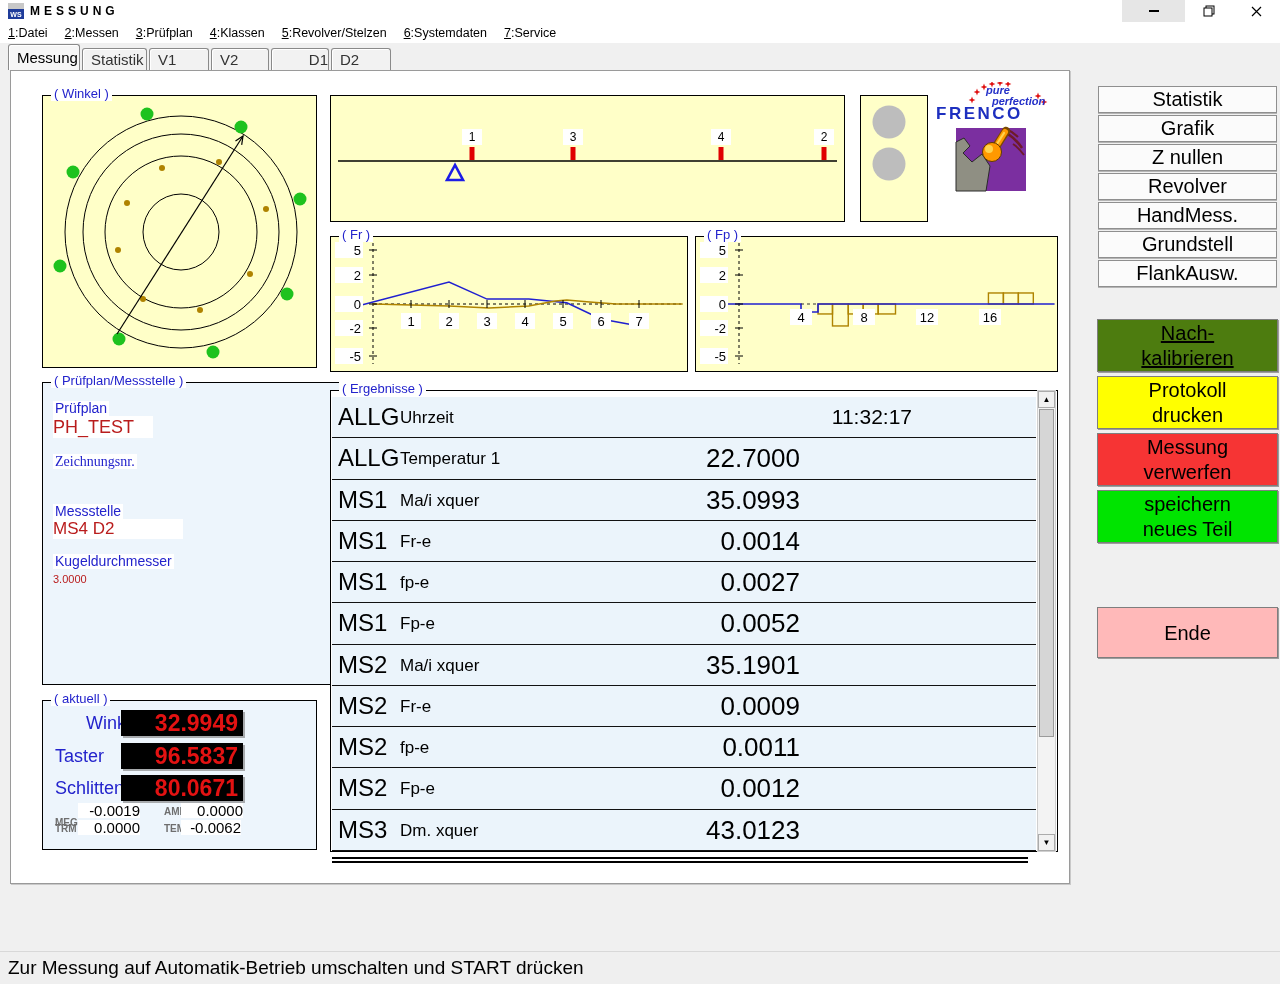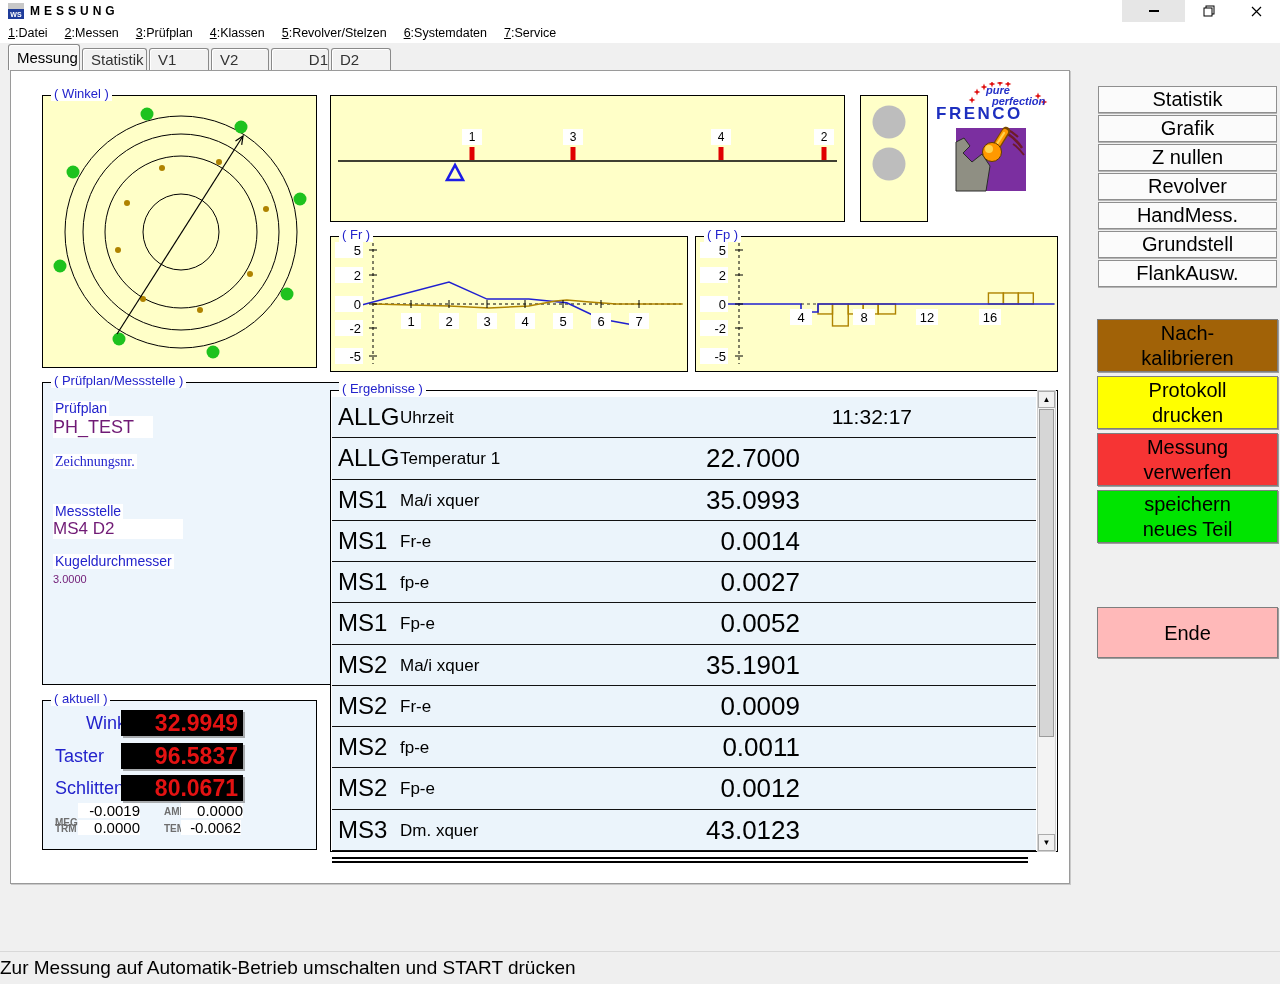--- a/index.html
+++ b/index.html
@@ -15,42 +15,42 @@
   
   #tabs{left:8px;top:44px;height:26px;display:flex;align-items:flex-end}
   .tab{box-sizing:border-box;height:22px;margin-right:2px;background:#F2F2F2;border:1px solid #8A8A8A;border-bottom:none;border-radius:3px 3px 0 0;font-size:15px;color:#333;padding:2px 0 0 8px;box-shadow:inset 1px 1px 0 #fff}
   .tab.active{height:26px;background:#F6F6F6;color:#000;padding-top:4px;z-index:5}
   
   #main{left:10px;top:70px;width:1060px;height:814px;background:#fff;border:1px solid #9A9A9A;box-shadow:1px 1px 0 #c9c9c9}
   .panel{position:absolute;border:1px solid #000;box-sizing:border-box}
   .gbox-title{position:absolute;top:-9px;left:8px;background:#fff;color:#2323CC;font-size:13px;line-height:14px;padding:0 3px;white-space:nowrap}
   
   .pp-label{position:absolute;background:#fff;color:#2323CC;font-size:14px;line-height:15px;padding:0 2px;white-space:nowrap}
-  .pp-value{position:absolute;color:#701a75;font-size:18px;line-height:20px;background:#fff}
+  .pp-value{position:absolute;color:#b91c1c;font-size:18px;line-height:20px;background:#fff}
   
   .ak-label{position:absolute;color:#2323CC;font-size:18px}
   .led{position:absolute;width:122px;height:26px;background:#000;color:#E31212;font-size:23px;font-weight:bold;text-align:right;line-height:26px;padding-right:5px;box-sizing:border-box;box-shadow:2px 2px 0 rgba(120,120,120,.6)}
   .corr-label{position:absolute;color:#6E6E6E;font-size:10px;font-weight:bold;line-height:14px}
   .corr-value{position:absolute;color:#000;font-size:15px;line-height:15px;text-align:right;background:#fff}
   
   #erg-rows{left:332px;top:397px;width:704px;height:454px}
   .erg-row{position:absolute;left:0;width:704px;box-sizing:border-box;border-bottom:1px solid #111;background:#EBF4FB}
   .erg-group{position:absolute;left:6px;top:6px;font-size:24px;color:#000}
   .erg-param{position:absolute;left:68px;top:11px;font-size:17px;color:#000}
   .erg-value{position:absolute;right:236px;top:5px;font-size:26px;color:#000}
   .erg-value.time{right:124px;top:8px;font-size:21px}
   
   #scrollbar{left:1037px;top:390px;width:19px;height:462px;background:#F3F3F3;border:1px solid #CFCFCF}
   .sb-btn{position:absolute;left:0;width:17px;height:17px;background:#F1F1F1;border:1px solid #ABABAB;box-sizing:border-box;text-align:center;font-size:8px;line-height:15px;color:#000}
   #sb-thumb{position:absolute;left:1px;top:18px;width:15px;height:328px;background:#D6D6D6;border:1px solid #9B9B9B;box-sizing:border-box}
   
   .side-btn{position:absolute;left:1098px;width:179px;height:27px;background:#FBFBFB;border:1px solid #8F8F8F;box-sizing:border-box;text-align:center;font-size:20px;line-height:24px;color:#000;box-shadow:0 1px 0 #B5B5B5}
   .action-btn{position:absolute;left:1097px;width:181px;height:53px;border:1px solid #7E7E7E;box-sizing:border-box;text-align:center;font-size:20px;line-height:25px;color:#000;box-shadow:1px 1px 0 #9d9d9d;padding-top:1px}
   
-  #statusbar{left:0;top:951px;width:1280px;height:33px;background:#EFEFEF;border-top:1px solid #D8D8D8;font-size:19px;color:#000;line-height:32px;box-sizing:border-box}
+  #statusbar{left:0;top:951px;width:1280px;height:33px;background:#EFEFEF;border-top:1px solid #D8D8D8;font-size:19px;color:#000;line-height:32px;padding-left:8px;box-sizing:border-box}
   .dbl-line{position:absolute;border-top:2px solid #000;border-bottom:2px solid #000;height:6px;box-sizing:border-box}
 </style>
 </head>
 <body>
 
 <div class="abs" id="titlebar">
   <div class="abs" id="app-icon" style="left:8px;top:3px;width:16px;height:16px"><svg width="16" height="16">
         <rect x="0" y="0" width="16" height="6" fill="#C8C8C8"></rect>
         <rect x="0" y="6" width="16" height="10" fill="#1F3C9A"></rect>
         <text x="8" y="14" fill="#fff" font-family="&quot;Liberation Sans&quot;,sans-serif" font-size="7px" font-weight="bold" text-anchor="middle">WS</text>
@@ -358,21 +358,21 @@
 <div class="dbl-line" style="left:332px;top:857px;width:696px"></div>
 
 <div id="sidebar">
     <div class="side-btn" style="top: 86px;">Statistik</div>
     <div class="side-btn" style="top: 115px;">Grafik</div>
     <div class="side-btn" style="top: 144px;">Z nullen</div>
     <div class="side-btn" style="top: 173px;">Revolver</div>
     <div class="side-btn" style="top: 202px;">HandMess.</div>
     <div class="side-btn" style="top: 231px;">Grundstell</div>
     <div class="side-btn" style="top: 260px;">FlankAusw.</div>
-    <div class="action-btn" style="top: 319px; background: #a16207;">
+    <div class="action-btn" style="top: 319px; background: #4d7c0f; text-decoration: underline;">
       <div>Nach-</div>
       <div>kalibrieren</div>
     </div>
     <div class="action-btn" style="top: 376px; background: rgb(255, 255, 0);">
       <div>Protokoll</div>
       <div>drucken</div>
     </div>
     <div class="action-btn" style="top: 433px; background: rgb(246, 52, 52);">
       <div>Messung</div>
       <div>verwerfen</div>

